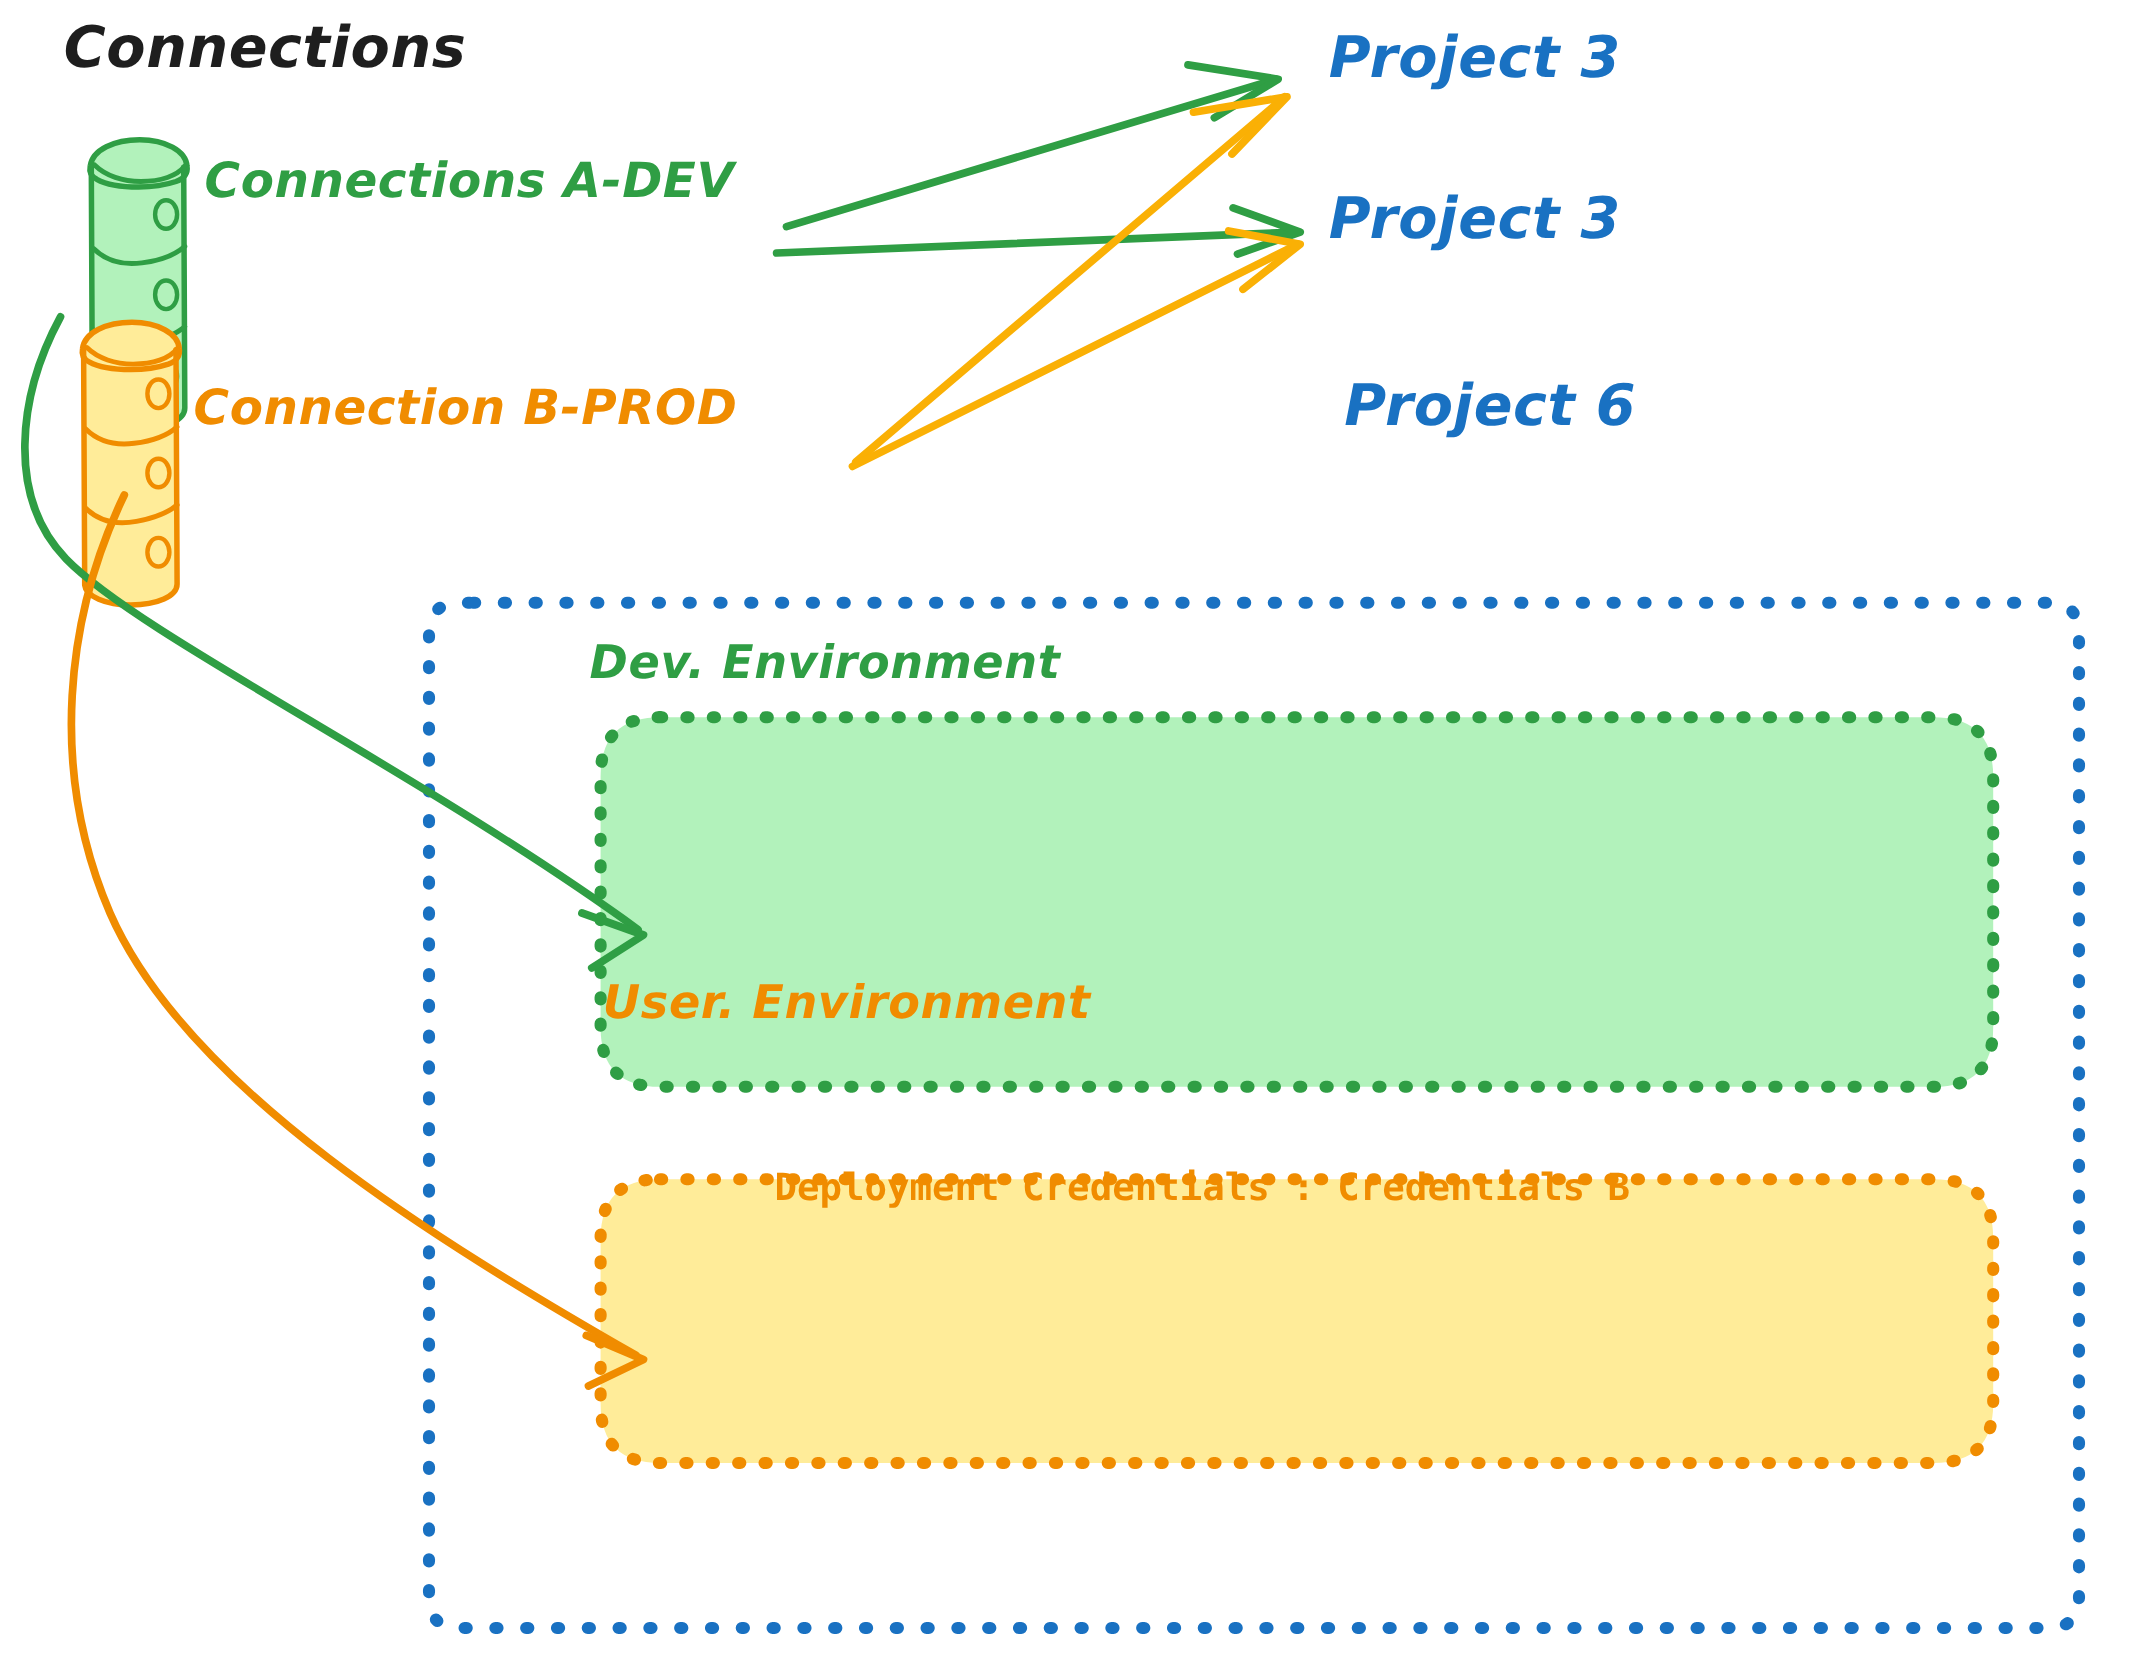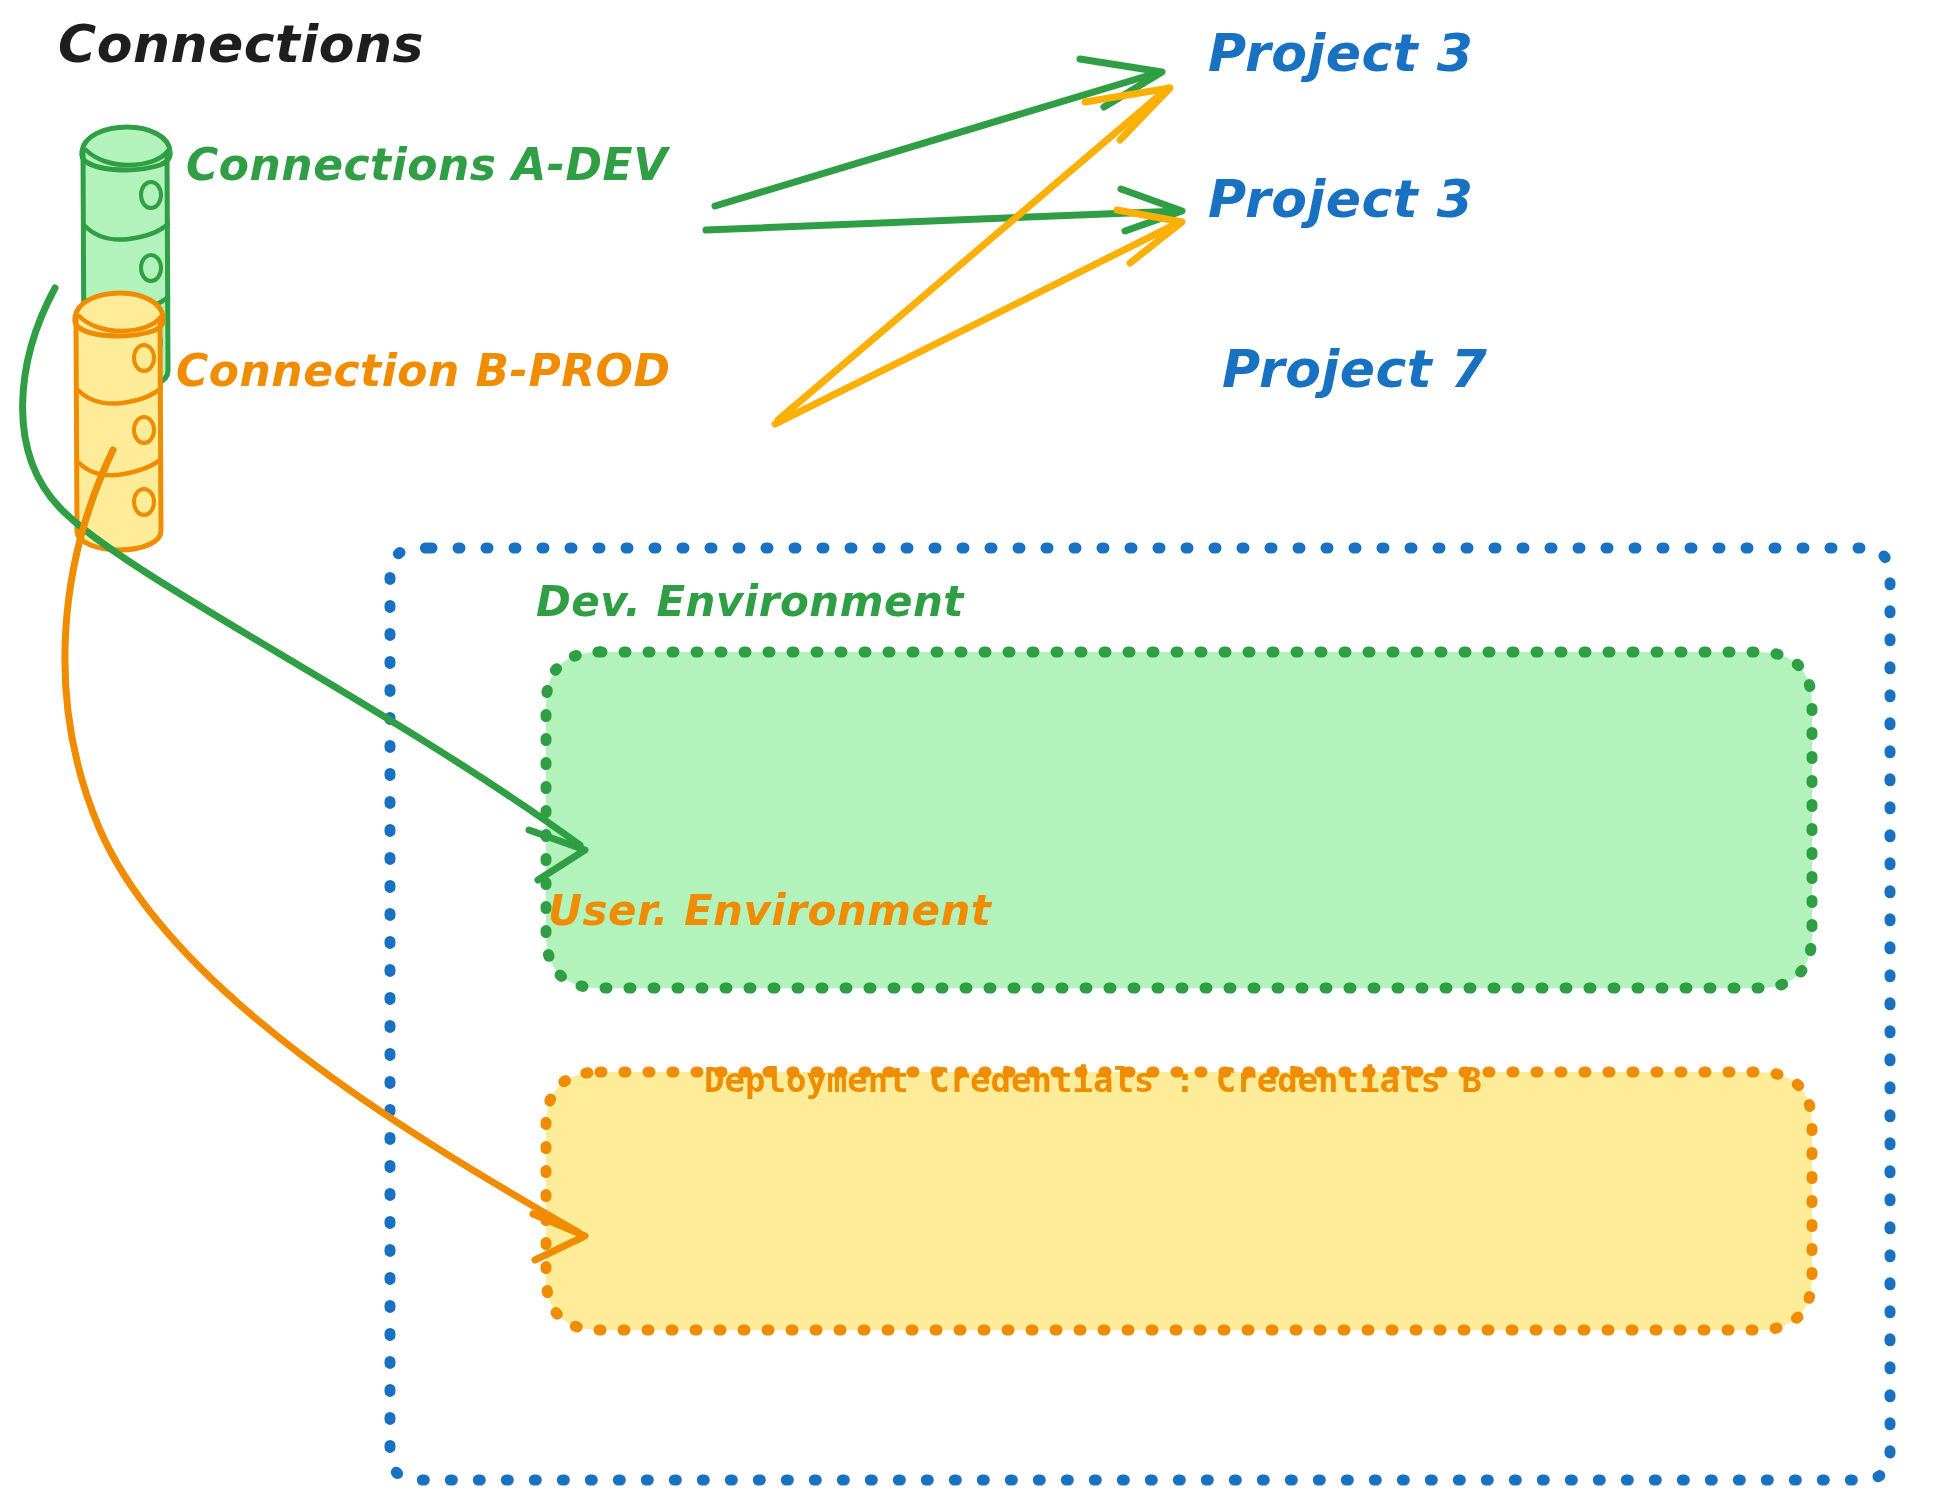--- a/index.html
+++ b/index.html
@@ -194,21 +194,21 @@
   <div class="label hand" id="title-connections">Connections</div>
 
   <div class="label hand" id="label-conn-a">Connections A-DEV</div>
 
   <div class="label hand" id="label-conn-b">Connection B-PROD</div>
 
   <div class="label hand" id="label-project-3">Project 3</div>
 
   <div class="label hand" id="label-project-2">Project 3</div>
 
-  <div class="label hand" id="label-project-1">Project 7</div>
+  <div class="label hand" id="label-project-1">Project 6</div>
 
   <div class="label hand" id="label-dev-env">Dev. Environment</div>
 
 
   <div class="label hand" id="label-prod-env">User. Environment</div>
 
   <div class="label mono" id="label-prod-cred">Deployment Credentials : Credentials B</div>
 
 </div>
 

